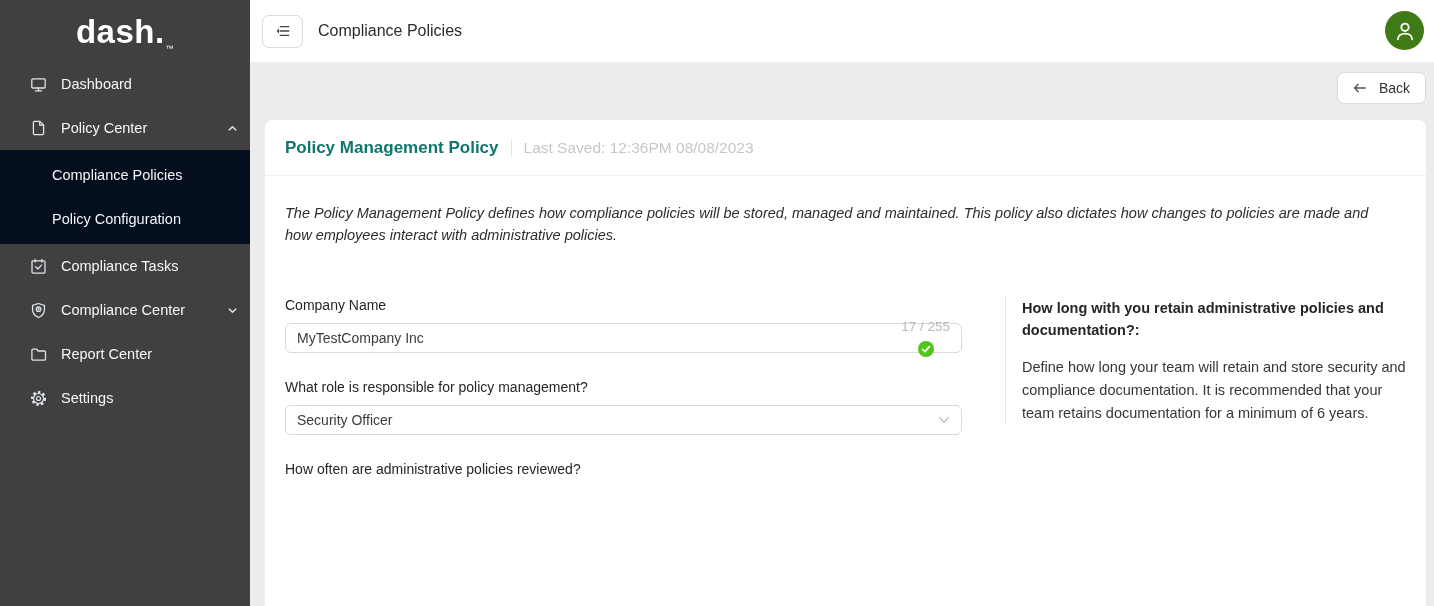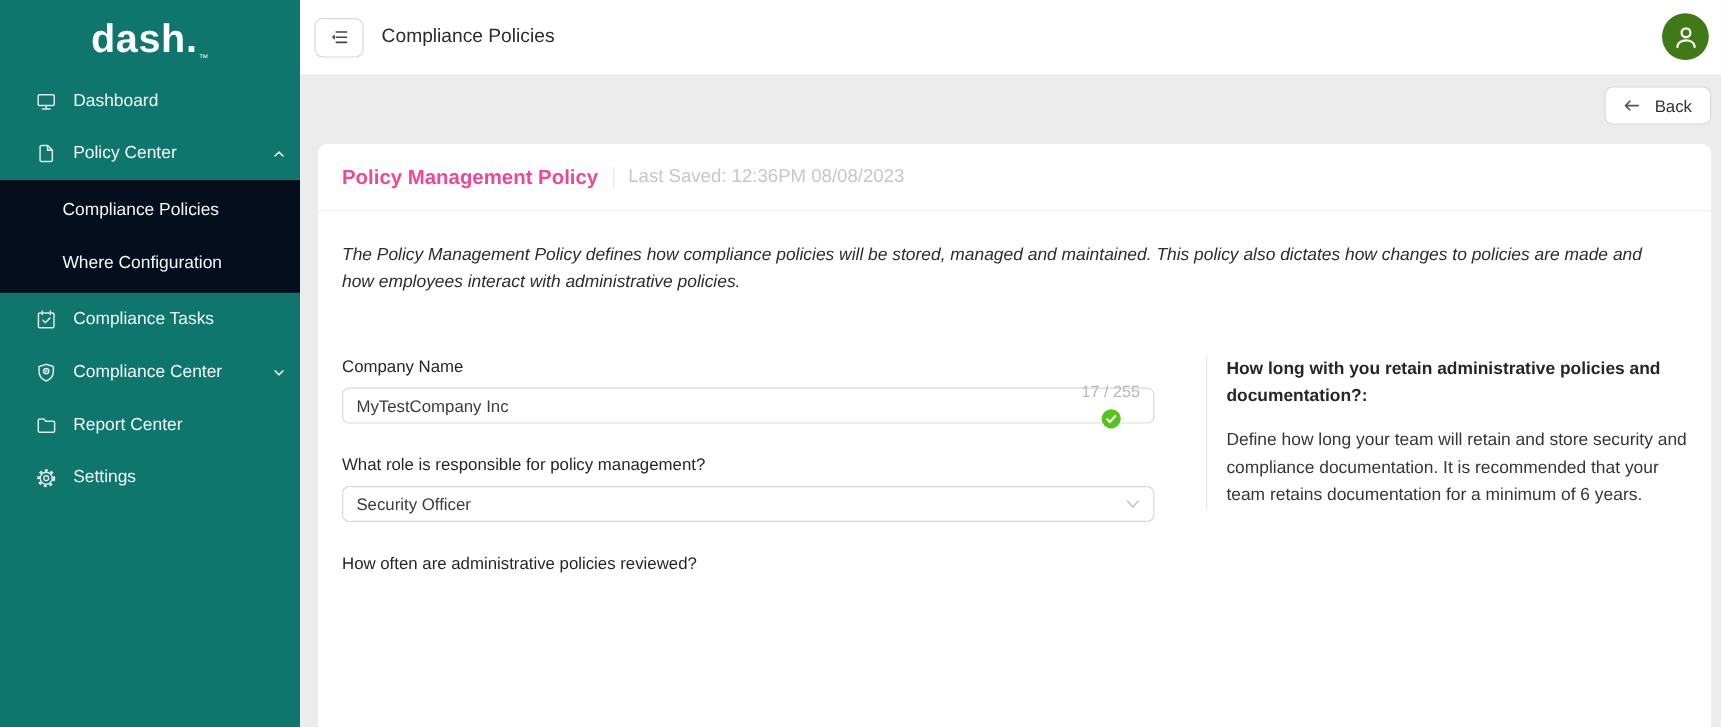--- a/index.html
+++ b/index.html
@@ -8,21 +8,21 @@
     font-family: "Liberation Sans", "DejaVu Sans", sans-serif;
     background: #ececec;
     color: #262626;
     font-size: 14px;
   }
   .app { display: flex; width: 1434px; height: 606px; }
 
   
   .sidebar {
     width: 250px; min-width: 250px; height: 100%;
-    background: #0f766e;
+    background: #404040;
     color: #f4f6f9;
     display: flex; flex-direction: column;
   }
   .logo {
     height: 62px; display: flex; align-items: center; justify-content: center;
     color: #ffffff; font-weight: 700; font-size: 33px; letter-spacing: 0.5px;
     padding-top: 2px;
   }
   .logo .tm { font-size: 8px; align-self: flex-end; margin-bottom: 9px; margin-left: 1px; font-weight: 400; }
   .nav-item {
@@ -69,21 +69,21 @@
 
   .card {
     flex: 1; margin: 10px 11px 0 15px;
     background: #ffffff; border-radius: 8px 8px 0 0;
     overflow: hidden; display: flex; flex-direction: column;
   }
   .card-header {
     height: 56px; min-height: 56px; display: flex; align-items: center;
     padding: 0 20px; border-bottom: 1px solid #f0f0f0;
   }
-  .card-title { font-size: 17px; font-weight: 700; color: #ec4899; }
+  .card-title { font-size: 17px; font-weight: 700; color: #0f766e; }
   .vdiv { width: 1px; height: 18px; background: #e4e4e4; margin: 0 12px; }
   .last-saved { font-size: 15.5px; color: #c7c7c7; }
 
   .card-body { padding: 26px 20px 0 20px; }
   .desc {
     font-style: italic; font-size: 14.5px; line-height: 1.55;
     color: #2d2d2d; max-width: 1112px; margin-bottom: 50px;
   }
   .columns { display: flex; align-items: flex-start; }
   .form-col { width: 677px; min-width: 677px; }
@@ -152,21 +152,21 @@
             <path d="M2.5 7.5L6 4l3.5 3.5" stroke-linecap="round" stroke-linejoin="round"></path>
           </svg>
         </span>
       </div>
 
       <div class="submenu">
         <div class="nav-item">
           <span>Compliance Policies</span>
         </div>
         <div class="nav-item">
-          <span>Where Configuration</span>
+          <span>Policy Configuration</span>
         </div>
       </div>
 
       <div class="nav-item">
         <span class="nav-icon">
           <svg viewBox="0 0 16 16" width="17" height="17" fill="none" stroke="currentColor" stroke-width="1.2">
             <rect x="1.9" y="2.6" width="12.2" height="11.6" rx="1"></rect>
             <path d="M4.8 1.2v2.6M11.2 1.2v2.6" stroke-linecap="round"></path>
             <path d="M5.4 8.3l2 2 3.4-3.6" stroke-linecap="round" stroke-linejoin="round"></path>
           </svg>

